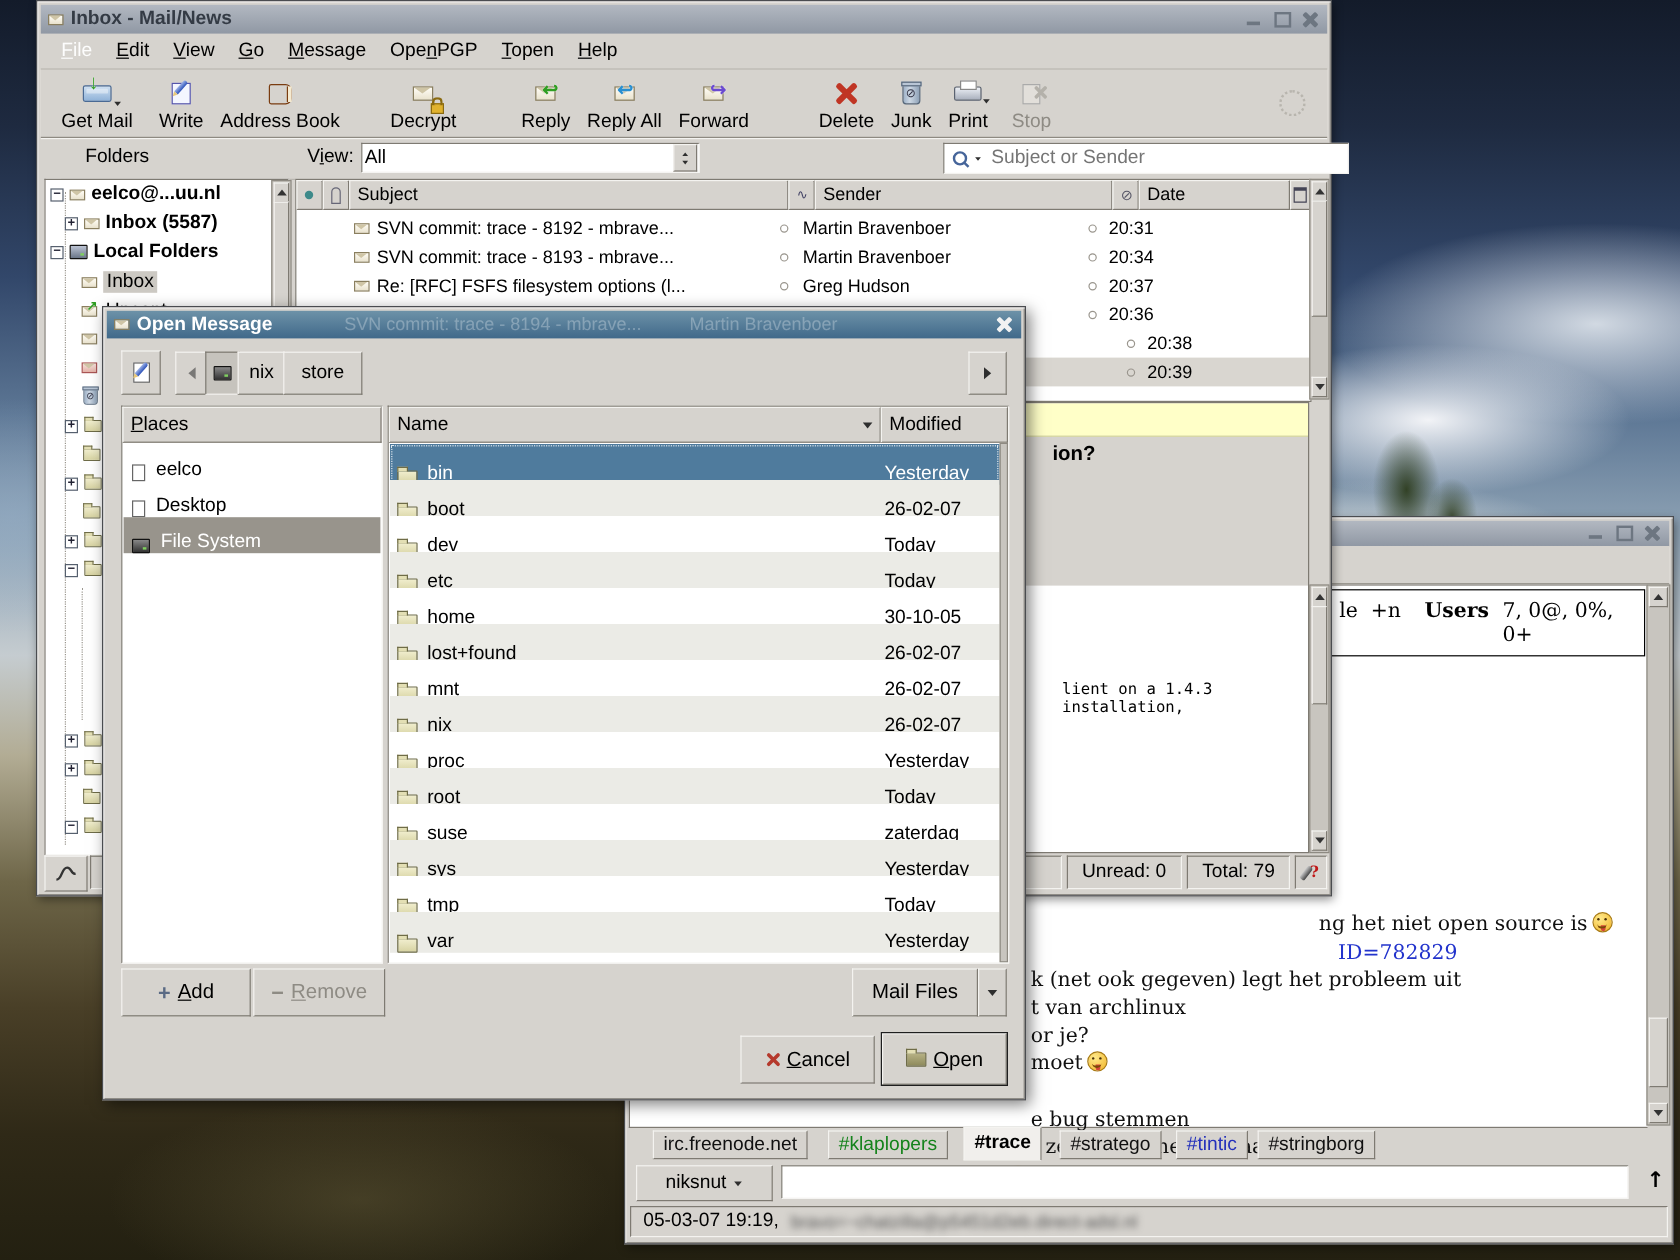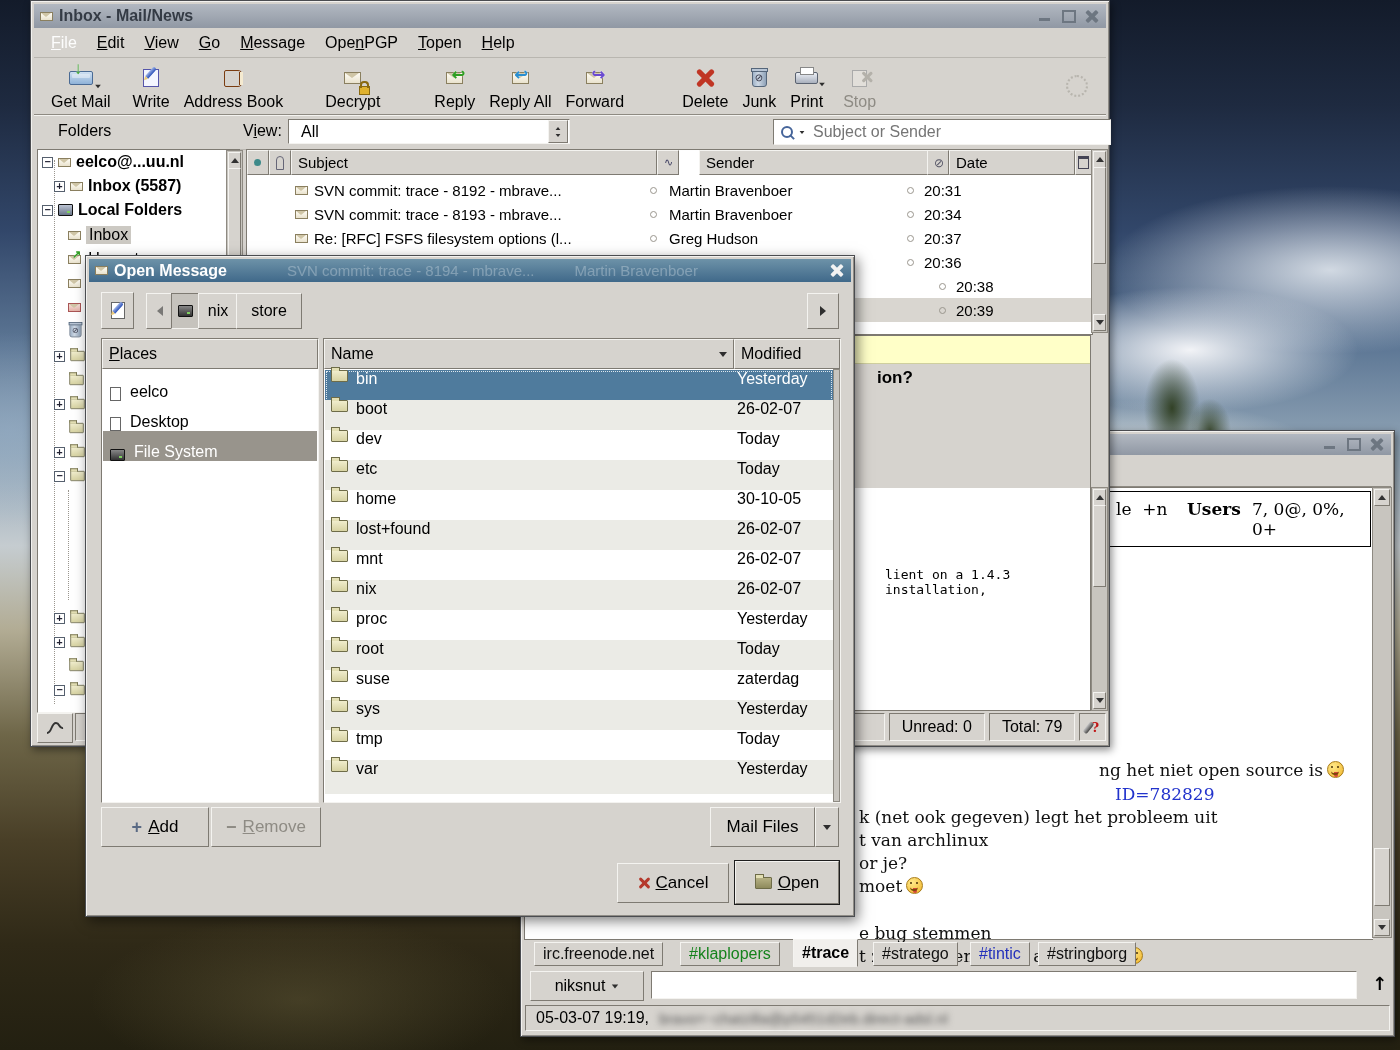--- a/index.html
+++ b/index.html
@@ -97,21 +97,21 @@
   .menu-item{padding:3px 9px}
   .toolbar{position:absolute;left:3px;right:3px;top:56px;height:58px;display:flex;align-items:flex-start;padding:4px 10px 0;box-sizing:border-box;border-bottom:1px solid #8e8a82;box-shadow:0 1px 0 #f4f3f0}
   .tb-item{display:flex;flex-direction:column;align-items:center;font-size:16px;padding:2px 7px;position:relative}
   .tb-item .ic{height:30px;display:flex;align-items:center;justify-content:center;position:relative;min-width:30px}
   .tb-item.disabled{color:#8e8b84}
   .hdr-cell{position:absolute;top:0;height:25px;background:#d6d3ce;border:1px solid;border-color:#f4f3f0 #7e7a72 #7e7a72 #f4f3f0;box-sizing:border-box;display:flex;align-items:center;padding:0 6px;font-size:15px}
   .mrow{position:absolute;left:0;right:0;height:24px;font-size:15px;display:flex;align-items:center}
   .ghost{opacity:.32;color:#e8eef2;font-size:15px;white-space:nowrap;overflow:hidden}
   
   .dbtn{display:inline-flex;align-items:center;justify-content:center;gap:6px;font-size:16px;background:#d6d3ce;border:1px solid;border-color:#f4f3f0 #7e7a72 #7e7a72 #f4f3f0}
-  .frow{position:absolute;left:1px;right:7px;height:34px;display:flex;align-items:flex-start;font-size:16px;background:#fff}
+  .frow{position:absolute;left:1px;right:7px;height:34px;display:flex;align-items:flex-end;font-size:16px;background:#fff}
   .frow.alt{background:#ebebe6}
   .frow.sel{background:#4f7b9d;color:#fff;outline:1px dotted #dfe8ef;outline-offset:-2px}
   .frow .fol{margin:0 8px 0 6px}
   .frow .fname{flex:1}
   .frow .fmod{width:96px}
   .plrow{position:absolute;left:1px;right:1px;height:30px;display:flex;align-items:flex-end;gap:9px;padding-left:7px;font-size:16px}
   .plrow.sel{background:#98948c;color:#fff}
   
   .chatline{position:absolute;font:17px "DejaVu Serif",serif;color:#101010;white-space:nowrap}
   .tab{position:absolute;top:3px;height:24px;background:#d6d3ce;border:1px solid;border-color:#f4f3f0 #7e7a72 #7e7a72 #f4f3f0;display:flex;align-items:center;padding:0 8px;font-size:16px;box-sizing:border-box;white-space:nowrap}
@@ -155,21 +155,21 @@
     <div class="sb" style="left:851px;top:56px;width:20px;height:451px">
       <div class="sba" style="top:1px">
           <span class="tri-up"></span>
         </div>
       <div class="sbt" style="top:360px;height:56px"></div>
       <div class="sba" style="bottom:1px">
           <span class="tri-dn"></span>
         </div>
     </div>
 
-    <div class="abs" style="left:9px;right:3px;top:508px;height:30px">
+    <div class="abs" style="left:19px;right:3px;top:508px;height:30px">
       <div class="tab" style="left:4px">
           <span style="color:#101010">irc.freenode.net</span>
         </div>
       <div class="tab" style="left:150px">
           <span style="color:#15831c">#klaplopers</span>
         </div>
       <div class="tab active" style="left:263px">
           <span>#trace</span>
         </div>
       <div class="tab" style="left:343px">
@@ -292,25 +292,25 @@
       <div class="tb-item disabled" style="margin-left:6px">
         <span class="ic">
             <span class="page" style="width:15px;height:17px;background:#e2dfda;border-color:#aaa"></span>
             <span class="cross gray" style="position:absolute;left:12px;top:4px;transform:scale(.6)"></span>
           </span>
         <span>Stop</span>
       </div>
       <div class="abs" style="right:18px;top:18px;width:18px;height:18px;border:2px dotted #b8b5ae;border-radius:50%"></div>
     </div>
 
-    <div class="abs" style="left:7px;right:3px;top:114px;height:34px;border-bottom:1px solid #b9b6b0">
+    <div class="abs" style="left:20px;right:3px;top:114px;height:34px;border-bottom:1px solid #b9b6b0">
       <span class="abs" style="left:20px;top:7px;font-size:16px">Folders</span>
       <span class="abs" style="left:205px;top:7px;font-size:16px"><span>V</span><span class="u">i</span><span>ew:</span></span>
       <div class="sunken abs" style="left:250px;top:4px;width:282px;height:25px;display:flex;align-items:center;font-size:16px;box-sizing:border-box">
-        <span style="margin-left:12px;flex:1">All</span>
+        <span style="margin-left:2px;flex:1">All</span>
         <span class="raised" style="width:18px;height:21px;display:flex;flex-direction:column;align-items:center;justify-content:center;gap:2px;margin-right:1px">
             <span class="caret up" style="transform:scale(.6)"></span>
             <span class="caret" style="transform:scale(.6)"></span>
           </span>
       </div>
       <div class="sunken abs" style="left:735px;top:4px;width:338px;height:26px;display:flex;align-items:center;gap:5px;padding:0 7px;box-sizing:border-box">
         <span class="mag"></span>
         <span class="caret" style="transform:scale(.6)"></span>
         <input style="border: none; outline: none; flex: 1 1 0%; font-size: 16px; color: rgb(51, 51, 51); background: transparent;" placeholder="Subject or Sender">
       </div>
@@ -376,21 +376,21 @@
         </div>
       <div class="hdr-cell" style="left:22px;width:22px">
           <span style="width:7px;height:12px;border:1px solid #667;border-radius:4px 4px 0 0;display:inline-block"></span>
         </div>
       <div class="hdr-cell" style="left:44px;width:366px">
           <span>Subject</span>
         </div>
       <div class="hdr-cell" style="left:410px;width:22px">
           <span style="font-size:11px;color:#446">∿</span>
         </div>
-      <div class="hdr-cell" style="left:452px;width:248px">
+      <div class="hdr-cell" style="left:432px;width:248px">
           <span>Sender</span>
         </div>
       <div class="hdr-cell" style="left:680px;width:22px">
           <span style="font-size:12px;color:#556">⊘</span>
         </div>
       <div class="hdr-cell" style="left:702px;width:126px">
           <span>Date</span>
         </div>
       <div class="hdr-cell" style="left:828px;width:17px;padding:0 2px">
           <span style="width:10px;height:9px;border:1px solid #445;border-top:3px solid #445;display:inline-block"></span>

